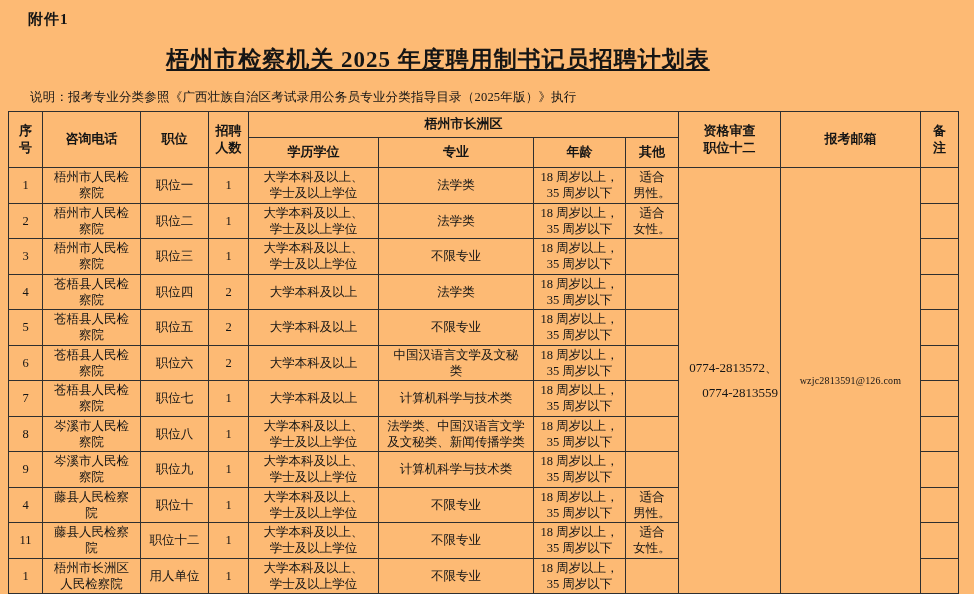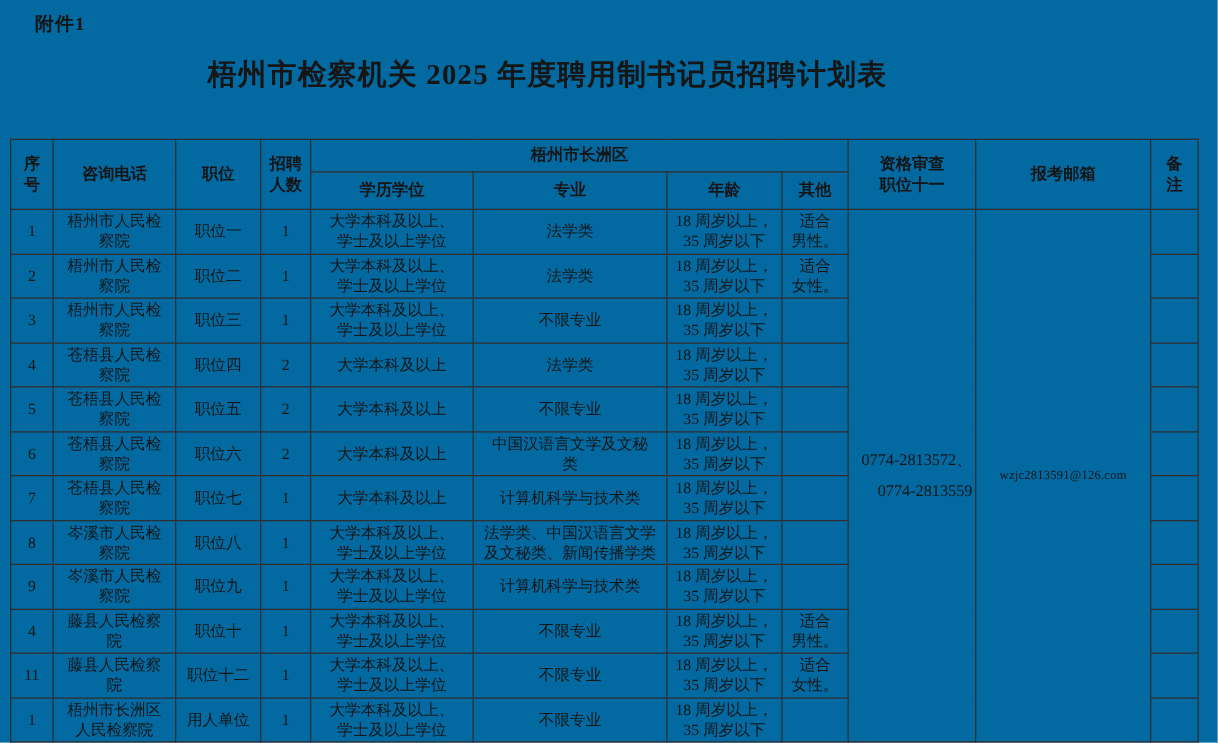--- a/index.html
+++ b/index.html
@@ -3,29 +3,29 @@
 <meta charset="utf-8">
 <style>
   html, body { margin: 0; padding: 0; background: #ffffff; }
   body {
     width: 974px; height: 594px;
     font-family: "Liberation Serif", "DejaVu Serif", serif;
     color: #151515;
     position: relative;
     overflow: hidden;
   }
-  .page { position: absolute; inset: 0; background: #0369a1; }
+  .page { position: absolute; inset: 0; background: #fdba74; }
   .attachment {
     position: absolute; left: 28px; top: 10px;
     font-size: 15px; font-weight: bold; letter-spacing: 1px;
   }
   .title {
     position: absolute; left: 0; top: 44px; width: 876px;
     margin: 0; text-align: center;
-    font-size: 23px; font-weight: bold; letter-spacing: 1px;
+    font-size: 23px; font-weight: bold; letter-spacing: 1px; text-decoration: underline;
   }
   .note {
     position: absolute; left: 30px; top: 89px;
     font-size: 12.5px; letter-spacing: 0.2px;
   }
   table.plan {
     position: absolute; left: 8px; top: 111px;
     width: 950px;
     border-collapse: collapse; table-layout: fixed;
   }
@@ -43,20 +43,21 @@
   .plan tbody tr { height: 34px; }
   .plan td.email-cell { font-size: 10px; letter-spacing: 0.2px; }
   .plan td.phone-cell { font-size: 13px; line-height: 1.9; text-align: right; }
 </style>
 </head>
 <body>
 
 <div class="page">
   <div class="attachment">附件1</div>
   <h1 class="title">梧州市检察机关 2025 年度聘用制书记员招聘计划表</h1>
+  <div class="note">说明：报考专业分类参照《广西壮族自治区考试录用公务员专业分类指导目录（2025年版）》执行</div>
 
   <table class="plan">
     <colgroup>
       <col style="width:34px">
         <col style="width:98px">
         <col style="width:68px">
         <col style="width:40px">
       <col style="width:130px">
         <col style="width:155px">
         <col style="width:92px">
@@ -68,21 +69,21 @@
     <thead>
       <tr class="h1">
         <th rowspan="2">序
 号</th>
         <th rowspan="2">咨询电话</th>
         <th rowspan="2">职位</th>
         <th rowspan="2">招聘
 人数</th>
         <th colspan="4">梧州市长洲区</th>
         <th rowspan="2">资格审查
-职位十一</th>
+职位十二</th>
         <th rowspan="2">报考邮箱</th>
         <th rowspan="2">备
 注</th>
       </tr>
       <tr class="h2">
         <th>学历学位</th>
         <th>专业</th>
         <th>年龄</th>
         <th>其他</th>
       </tr>

